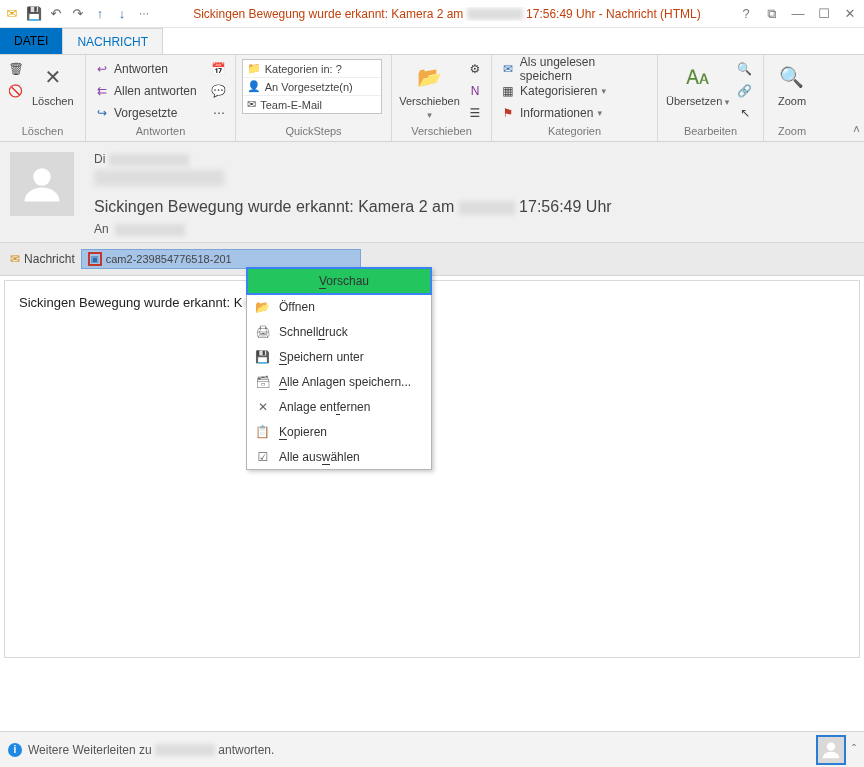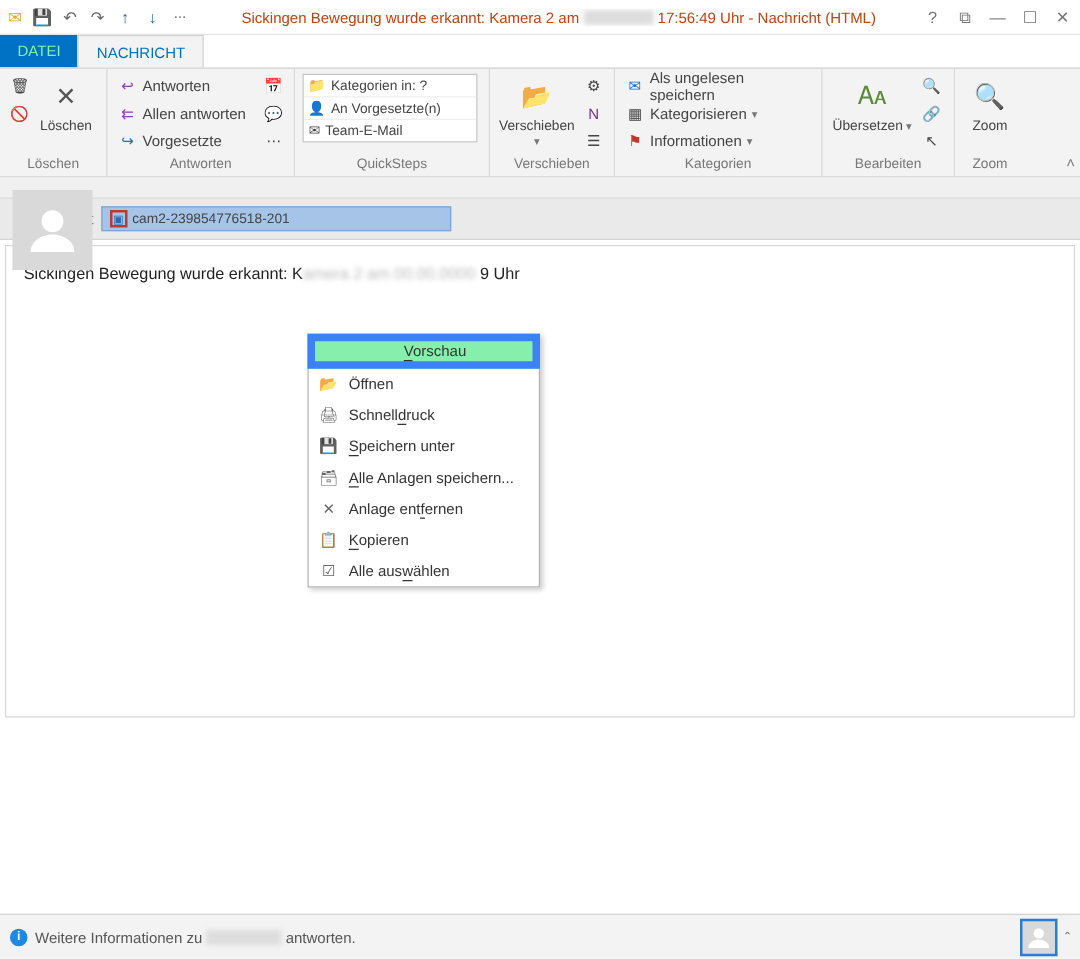--- a/index.html
+++ b/index.html
@@ -9,21 +9,21 @@
 .titlebar { height: 28px; background: #fff; display: flex; align-items: center; border-bottom: 1px solid #e4e4e4; padding: 0 2px; }
 .titlebar .qat { display: flex; gap: 2px; align-items: center; }
 .titlebar .qat .ico { width: 20px; height: 20px; display:flex; align-items:center; justify-content:center; font-size:13px; color:#666;}
 .titlebar .title { flex:1; text-align:center; padding-left:6px; color:#c2410c; font-size:12px; white-space:nowrap; overflow:hidden; }
 .titlebar .winbtns { display:flex; gap:2px; }
 .titlebar .winbtns .wb { width:24px; height:20px; display:flex; align-items:center; justify-content:center; color:#777; font-size:13px;}
 
 
 .tabrow { height:26px; background:#fff; display:flex; align-items:flex-end; }
 .tabrow .tab { height:26px; padding:0 14px; display:flex; align-items:center; font-size:12px; }
-.tabrow .tab.file { background:#0072c6; color:#86efac; }
+.tabrow .tab.file { background:#0072c6; color:#000000; }
 .tabrow .tab.active { background:#f3f3f3; border:1px solid #d4d4d4; border-bottom:none; color:#0072c6;}
 
 
 .ribbon { height:88px; background:#f3f3f3; border-top:1px solid #d4d4d4; border-bottom:1px solid #d4d4d4; display:flex; position:relative;}
 .group { border-right:1px solid #d9d9d9; padding:2px 6px; display:flex; flex-direction:column; justify-content:space-between; height:100%;}
 .group .body { flex:1; display:flex; align-items:flex-start; gap:4px; padding-top:2px;}
 .group .label { text-align:center; font-size:11px; color:#777; padding-bottom:2px; }
 .bigbtn { display:flex; flex-direction:column; align-items:center; gap:2px; min-width:44px; padding:2px 2px;}
 .bigbtn .ico { width:32px; height:32px; display:flex; align-items:center; justify-content:center; font-size:20px;}
 .bigbtn .txt { font-size:11px; color:#444; text-align:center; line-height:1.1;}
@@ -52,21 +52,21 @@
 .attachrow .chip .ficon { width:14px; height:14px; border:2px solid #c0392b; display:inline-flex; align-items:center; justify-content:center; font-size:9px; color:#2b6cb0;}
 
 
 .msgbody { padding:14px 14px; background:#fff; height:378px; border:1px solid #d9d9d9; margin:4px; font-size:13px; color:#222;}
 .msgbody .hidden-right { filter: blur(2px); color:#bbb;}
 
 
 .ctxmenu { position:absolute; left:246px; top:267px; width:186px; background:#fff; border:1px solid #b5b5b5; box-shadow:2px 2px 4px rgba(0,0,0,0.2); z-index:20;}
 .ctxmenu .item { display:flex; align-items:center; gap:8px; padding:4px 8px; font-size:12px; color:#333; height:25px;}
 .ctxmenu .item .ico { width:16px; height:16px; display:flex; align-items:center; justify-content:center; font-size:12px; color:#666;}
-.ctxmenu .item.highlight { background:#86efac; border:6px solid #3b82f6; margin:-1px; height:28px;padding-left:47px;}
+.ctxmenu .item.highlight { background:#22c55e; border:2px solid #3b82f6; margin:-1px; height:28px;padding-left:47px;}
 .ctxmenu .item .mn { border-bottom:1px solid #333;}
 
 
 .statusbar { position:absolute; bottom:0; left:0; right:0; height:36px; background:#f3f3f3; border-top:1px solid #d4d4d4; display:flex; align-items:center; padding:0 8px; justify-content:space-between;}
 .statusbar .left { display:flex; align-items:center; gap:6px; font-size:12px; color:#555;}
 .statusbar .left .info { width:14px; height:14px; border-radius:50%; background:#1e88e5; color:#fff; display:flex; align-items:center; justify-content:center; font-size:10px; font-weight:bold;}
 .statusbar .right { display:flex; align-items:center; gap:6px;}
 .statusbar .mini-avatar { width:30px; height:30px; border:2px solid #2b7cd3; background:#d9d9d9; display:flex; align-items:center; justify-content:center;}
 
 .drop::after { content:" ▾"; font-size:9px; color:#777;}
@@ -249,20 +249,30 @@
   <span class="collapse">˄</span>
 </div>
 
 <div class="msghdr">
   <div class="avatar">
     <svg viewBox="0 0 24 24" fill="#fff">
         <circle cx="12" cy="8" r="5"></circle>
         <path d="M2 22c0-5 5-8 10-8s10 3 10 8z"></path>
       </svg>
   </div>
+  <div class="hdrlines">
+    <div class="line"><span>Di</span> <span class="redact" style="width:80px;"></span></div>
+    <div class="line from"><span class="redact" style="width:130px; height:16px;"></span></div>
+    <div class="subject">
+      <span>Sickingen Bewegung wurde erkannt: Kamera 2 am</span>
+      <span class="redact" style="width:56px; height:14px;"></span>
+      <span>17:56:49 Uhr</span>
+    </div>
+    <div class="to"><span>An</span>&nbsp;&nbsp;<span class="redact" style="width:70px;"></span></div>
+  </div>
 </div>
 
 <div class="attachrow">
   <span class="lbl">
       <span style="color:#d68910;">✉</span>
       <span>Nachricht</span>
     </span>
   <span class="chip">
     <span class="ficon">▣</span>
     <span>cam2-239854776518-201</span>
@@ -305,21 +315,21 @@
   <div class="item">
       <span class="ico">☑</span>
       <span>Alle aus<span class="mn">w</span>ählen</span>
     </div>
 </div>
 
 <div class="statusbar">
   <div class="left">
     <span class="info">i</span>
     <span>
-      <span>Weitere Informationen zu</span>
+      <span>Weitere Weiterleiten zu</span>
       <span class="redact" style="width:60px;"></span>
       <span>antworten.</span>
     </span>
   </div>
   <div class="right">
     <div class="mini-avatar">
       <svg width="20" height="20" viewBox="0 0 24 24" fill="#fff">
           <circle cx="12" cy="8" r="5"></circle>
           <path d="M2 22c0-5 5-8 10-8s10 3 10 8z"></path>
         </svg>

